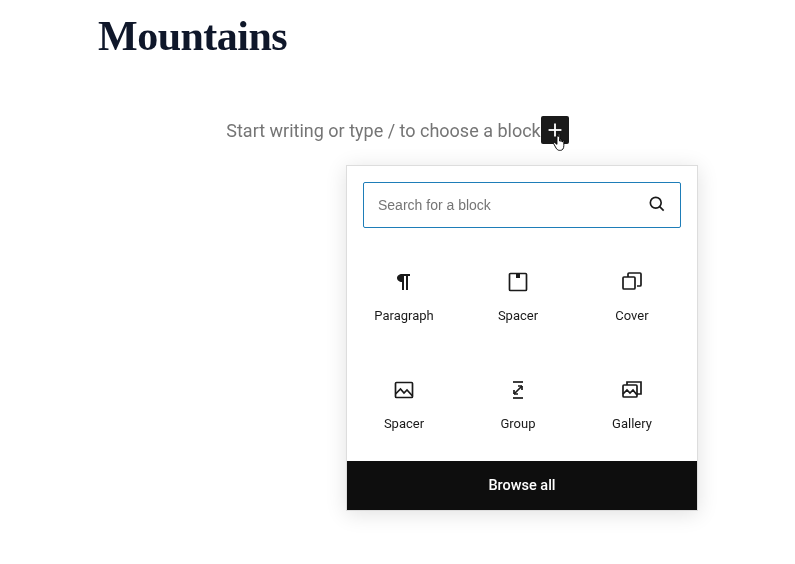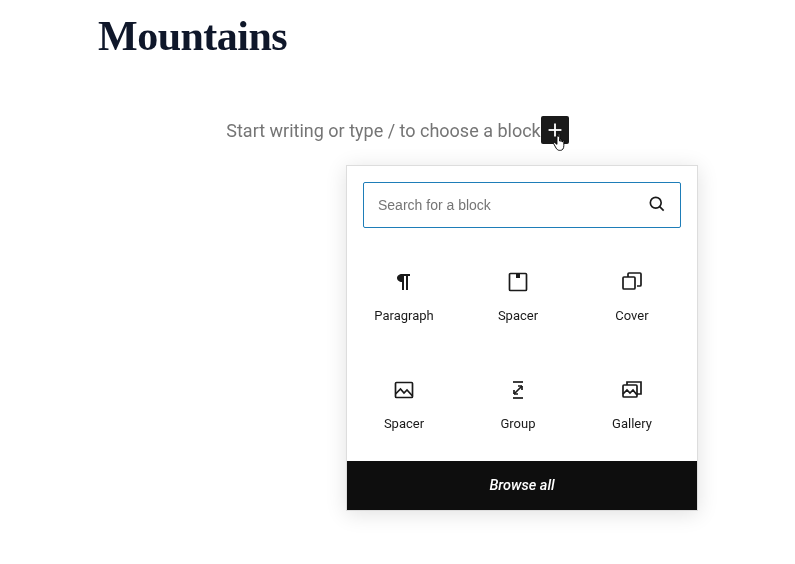--- a/index.html
+++ b/index.html
@@ -110,21 +110,20 @@
       color: #1a1a1a;
     }
     .browse-all {
       background: #0e0e0e;
       color: #fff;
       text-align: center;
       padding: 16px 0;
       font-size: 14.5px;
       font-weight: 500;
       cursor: pointer;
-      font-style: italic;
     }
   </style>
 </head>
 <body>
 
 <div class="editor-canvas">
   <h1 class="page-title">Mountains</h1>
 
   <div class="placeholder-row">
     <div class="placeholder-text">Start writing or type / to choose a block</div>

